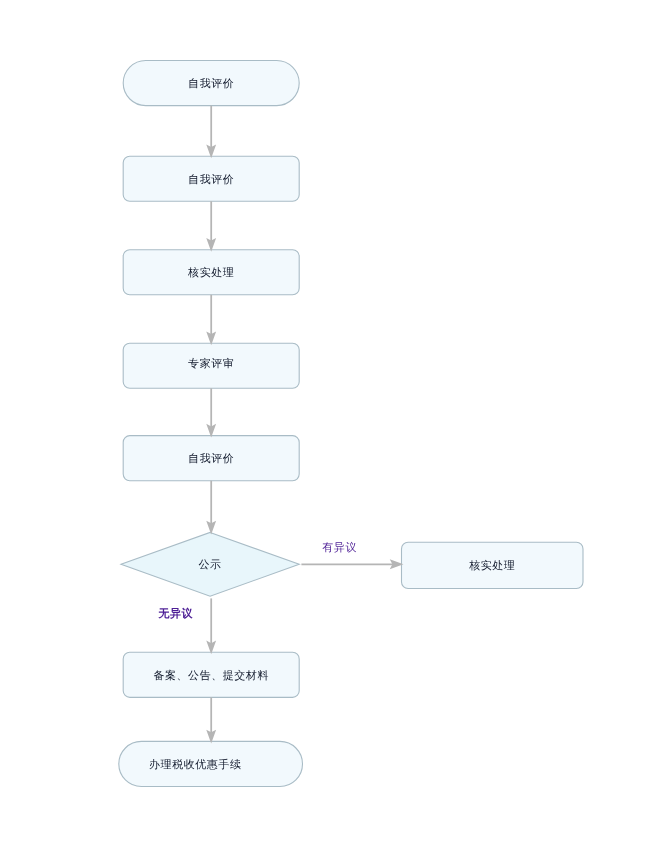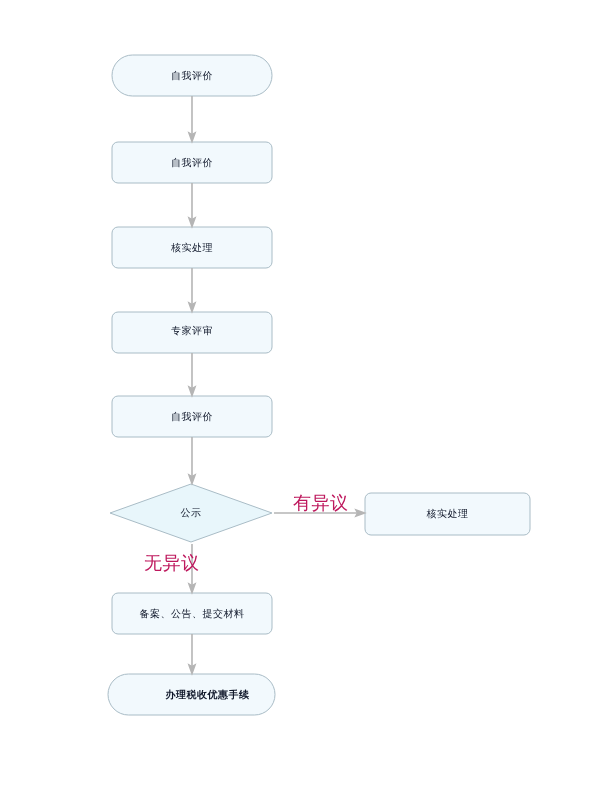--- a/index.html
+++ b/index.html
@@ -31,22 +31,22 @@
     align-items: center;
     justify-content: center;
     color: #0f172a;
     font-size: 10px;
     letter-spacing: 0.5px;
     white-space: nowrap;
     pointer-events: none;
   }
   .edge-label {
     position: absolute;
-    color: #be185d;
-    font-size: 18px;
+    color: #4c1d95;
+    font-size: 10px;
     letter-spacing: 0.5px;
     white-space: nowrap;
   }
 </style>
 </head>
 <body>
 
 <div id="canvas">
 
   <svg class="flow-svg" viewBox="0 0 600 786" xmlns="http://www.w3.org/2000/svg">
@@ -100,19 +100,19 @@
   <div class="node-label" style="left:112px; top:312px; width:160px; height:38px;">专家评审</div>
 
   <div class="node-label" style="left:112px; top:396px; width:160px; height:41px;">自我评价</div>
 
   <div class="node-label" style="left:365px; top:493px; width:165px; height:42px;">核实处理</div>
 
   <div class="node-label" style="left:110px; top:484px; width:162px; height:58px;">公示</div>
 
   <div class="node-label" style="left:112px; top:593px; width:160px; height:41px;">备案、公告、提交材料</div>
 
-  <div class="node-label" style="left:124px; top:674px; width:167px; height:41px;font-weight:bold;">办理税收优惠手续</div>
+  <div class="node-label" style="left:94px; top:674px; width:167px; height:41px;">办理税收优惠手续</div>
 
   <div class="edge-label" style="left:293px; top:491px;">有异议</div>
 
-  <div class="edge-label" style="left:144px; top:551px;">无异议</div>
+  <div class="edge-label" style="left:144px; top:551px;font-weight:bold;">无异议</div>
 
 </div>
 
 </body></html>

